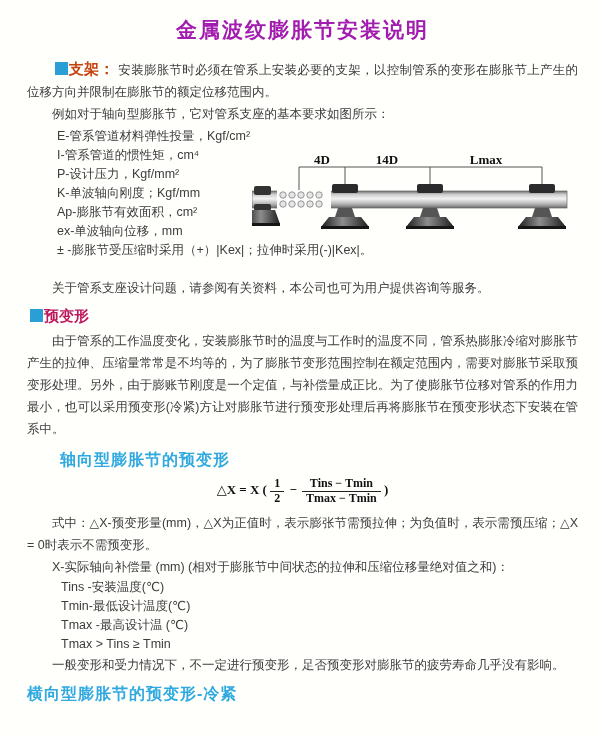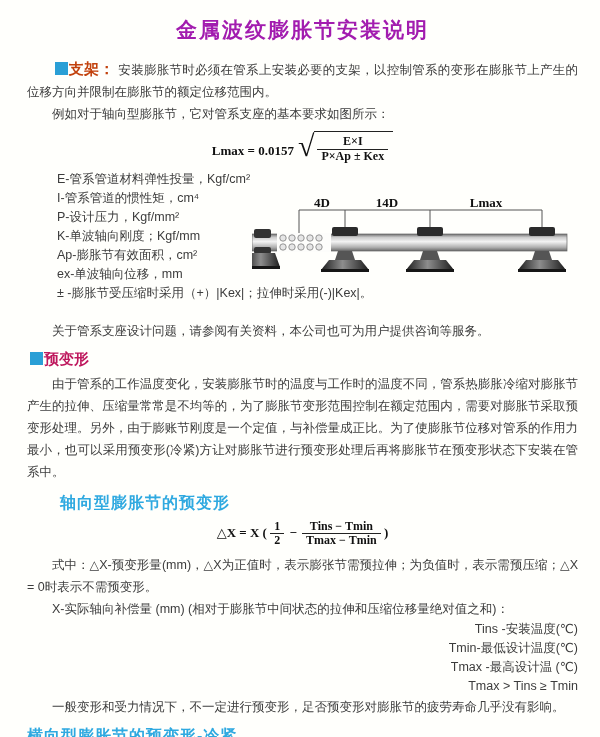--- a/index.html
+++ b/index.html
@@ -55,41 +55,33 @@
   .defs .line { line-height:19px; }
   .defs .line.sub { margin-left:30px; }
   .defs .line.first { margin-left:13px; }
   .diagram { position:absolute; top:27px; right:6px; }
 
   .sec-head { font-size:15px; font-weight:bold; margin:8px 0 4px 3px; }
   .sub-head { font-size:16px; font-weight:bold; color:#2fa9e0; letter-spacing:1px; }
   .sub-head.axial { margin:10px 0 2px 33px; }
   .sub-head.lateral { margin:8px 0 0 0; }
 
-  .plain-lines .line { line-height:19px; margin-left:34px;text-align:right; }
+  .plain-lines .line { line-height:19px; margin-left:34px; }
 </style>
 </head>
 <body>
 
 <div class="page">
 
   <div class="title">金属波纹膨胀节安装说明</div>
 
   <p class="body p1 just"><span class="sec-inline"><span class="sq"></span><span class="blue">支架：</span></span> <span>安装膨胀节时必须在管系上安装必要的支架，以控制管系的变形在膨胀节上产生的位移方向并限制在膨胀节的额定位移范围内。</span></p>
 
   <p class="body indent">例如对于轴向型膨胀节，它对管系支座的基本要求如图所示：</p>
 
-  <div class="formula-row">
-    <span class="formula">
-      <span>Lmax = 0.0157</span><span class="sqrt">
-          <span class="sqrt-sym">√</span>
-          <span class="sqrt-body"><span class="frac"><span class="num">E×I</span><span class="den">P×Ap ± Kex</span></span></span>
-        </span>
-    </span>
-  </div>
 
   <div class="figwrap">
     <div class="defs">
       <div class="line sub">E-管系管道材料弹性投量，Kgf/cm²</div>
       <div class="line sub">I-管系管道的惯性矩，cm⁴</div>
       <div class="line sub">P-设计压力，Kgf/mm²</div>
       <div class="line sub">K-单波轴向刚度；Kgf/mm</div>
       <div class="line sub">Ap-膨胀节有效面积，cm²</div>
       <div class="line sub">ex-单波轴向位移，mm</div>
       <div class="line sub">± -膨胀节受压缩时采用（+）|Kex|；拉伸时采用(-)|Kex|。</div>

